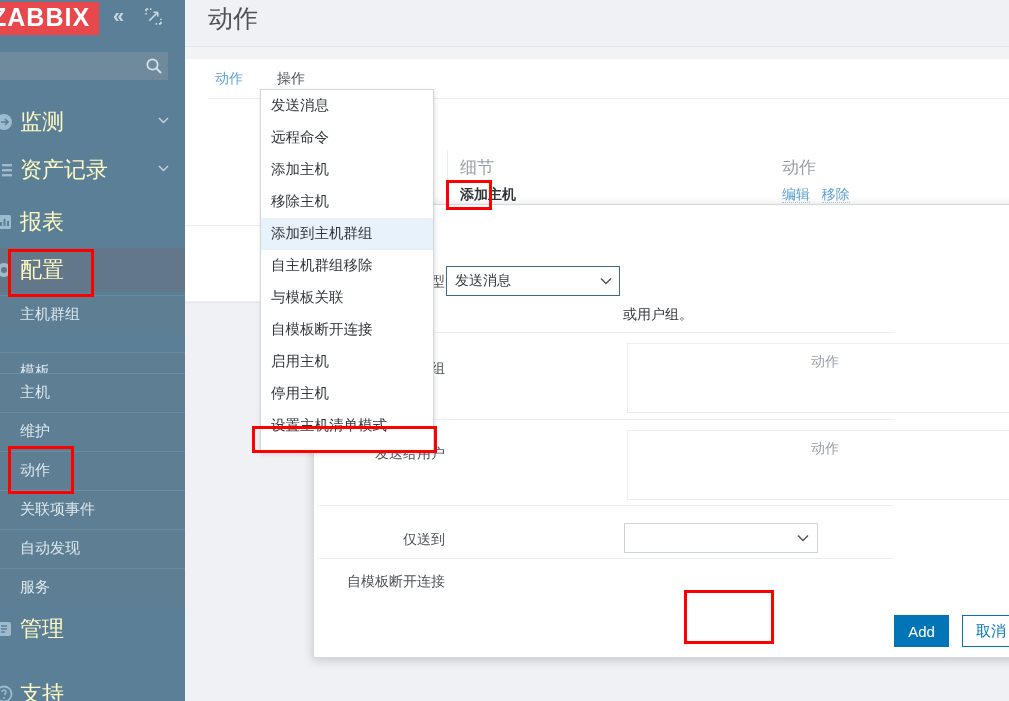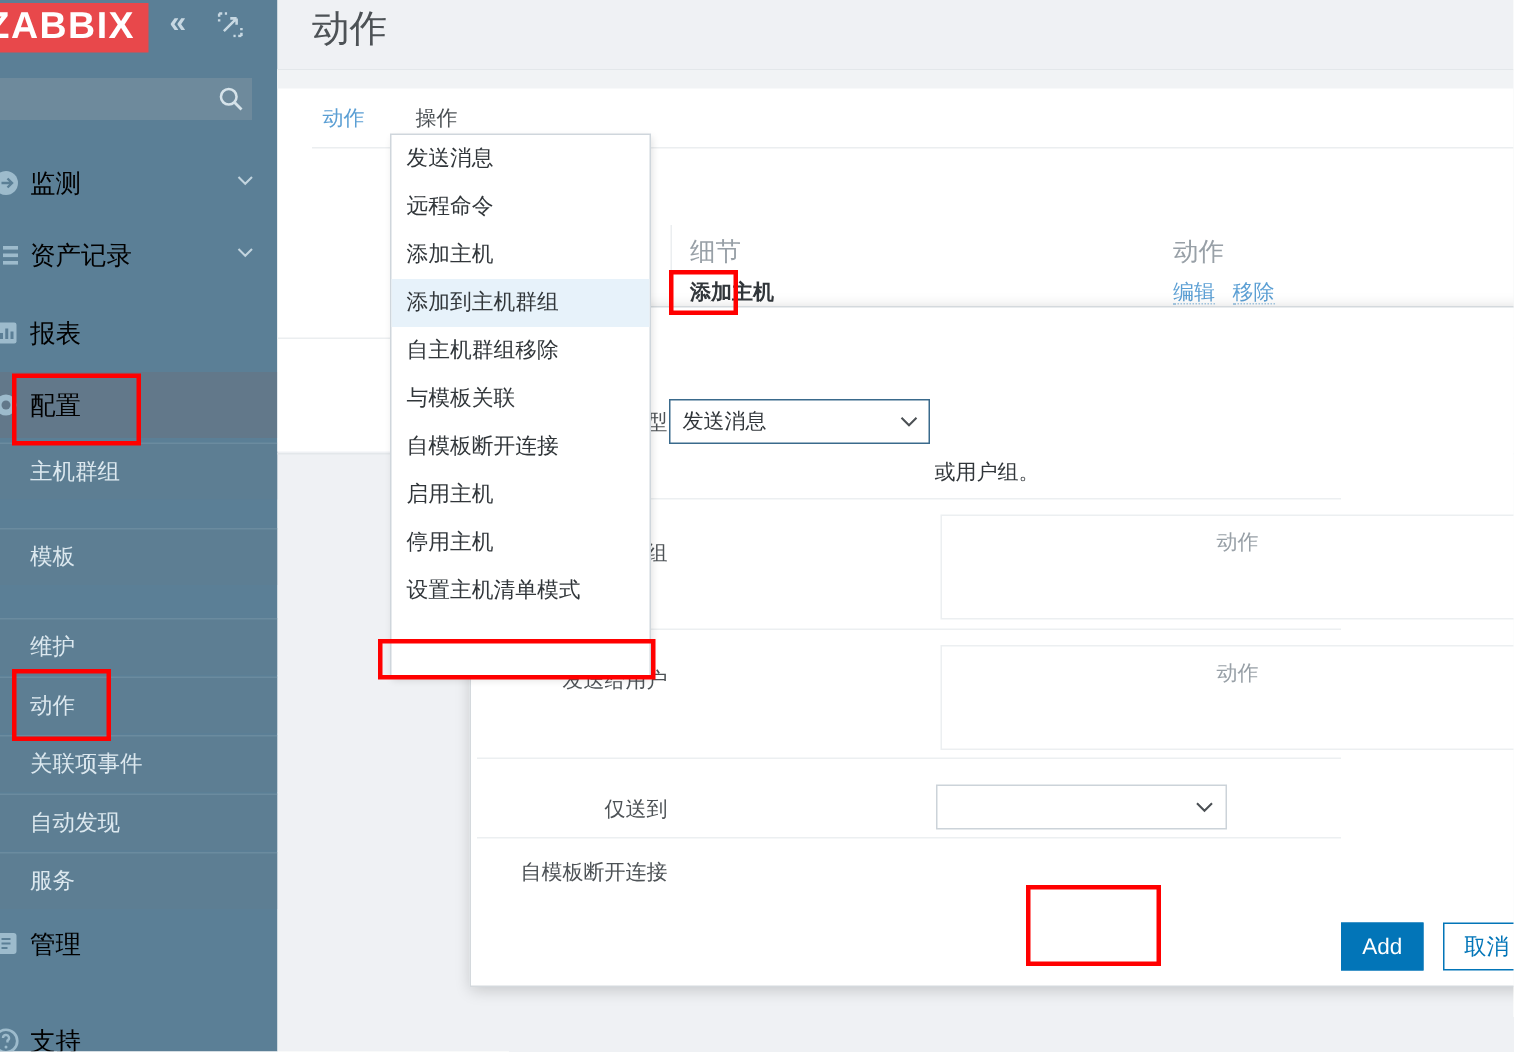--- a/index.html
+++ b/index.html
@@ -56,22 +56,22 @@
     position: absolute; left: 0; width: 185px;
     height: 44px;
     display: flex; align-items: center;
   }
   .sb-item .sb-icon {
     position: absolute; left: -6px; top: 12px;
     width: 20px; height: 20px;
   }
   .sb-item .sb-label {
     position: absolute; left: 20px;
-    color: #000000;
-    font-size: 17px;
+    color: #fef9c3;
+    font-size: 22px;
   }
   .sb-item .sb-chev {
     position: absolute; right: 16px; top: 17px;
     width: 11px; height: 7px;
   }
   .sb-item.active { background: #62788a; }
 
   .sb-sub {
     position: absolute; left: 0; width: 185px; height: 38px;
     background: #5d7e93;
@@ -326,20 +326,23 @@
         <circle cx="10" cy="10" r="3" fill="#62788a"></circle>
       </svg>
       <span class="sb-label">配置</span>
     </div>
 
     <div class="sb-sub" style="top:295px;padding-left:23px;">
       <span class="sb-sub-label">主机群组</span>
     </div>
     <div class="sb-sub" style="top:352px;">
       <span class="sb-sub-label">模板</span>
+    </div>
+    <div class="sb-sub" style="top:373px;">
+      <span class="sb-sub-label">主机</span>
     </div>
     <div class="sb-sub" style="top:412px;">
       <span class="sb-sub-label">维护</span>
     </div>
     <div class="sb-sub" style="top:451px;">
       <span class="sb-sub-label">动作</span>
     </div>
     <div class="sb-sub" style="top:490px;">
       <span class="sb-sub-label">关联项事件</span>
     </div>
@@ -442,20 +445,21 @@
       <div class="f-label" style="left:-14px; top:368px;">自模板断开连接</div>
 
       <div class="btn btn-primary" style="left:580px; top:410px; width:55px;">Add</div>
       <div class="btn btn-secondary" style="left:648px; top:410px; width:58px;">取消</div>
     </div>
 
     <div class="dropdown" style="left:75px; top:89px;">
       <div class="dd-item">发送消息</div>
       <div class="dd-item">远程命令</div>
       <div class="dd-item">添加主机</div>
+      <div class="dd-item">移除主机</div>
       <div class="dd-item sel">添加到主机群组</div>
       <div class="dd-item">自主机群组移除</div>
       <div class="dd-item">与模板关联</div>
       <div class="dd-item">自模板断开连接</div>
       <div class="dd-item">启用主机</div>
       <div class="dd-item">停用主机</div>
       <div class="dd-item">设置主机清单模式</div>
     </div>
   </div>
 

